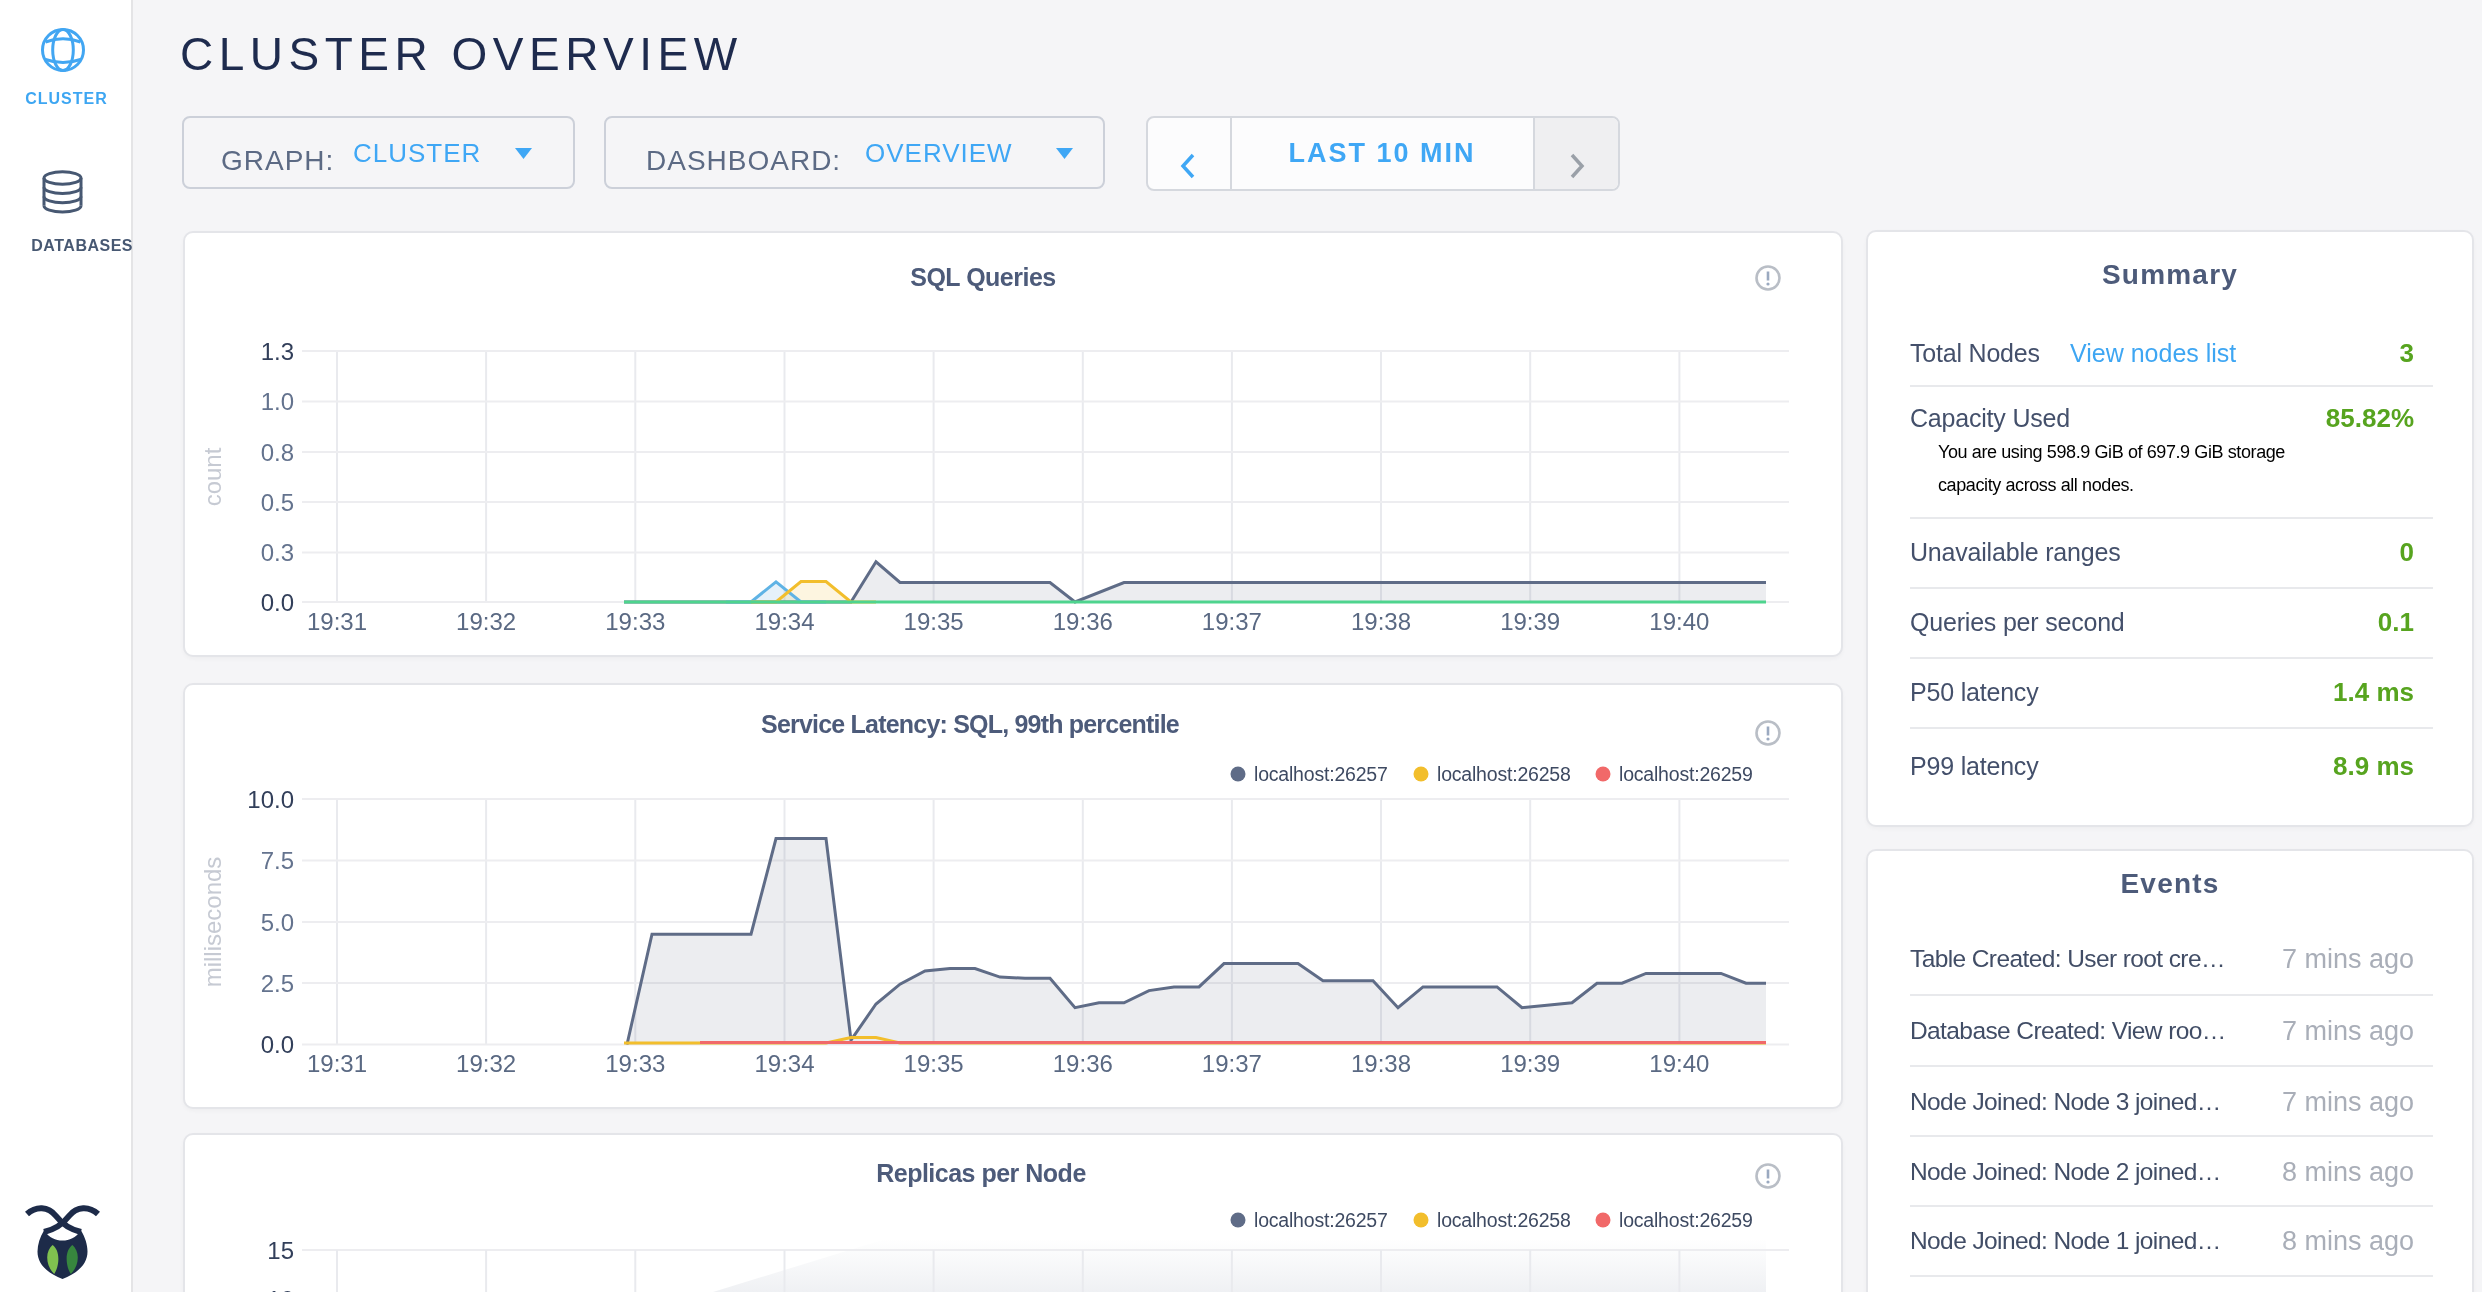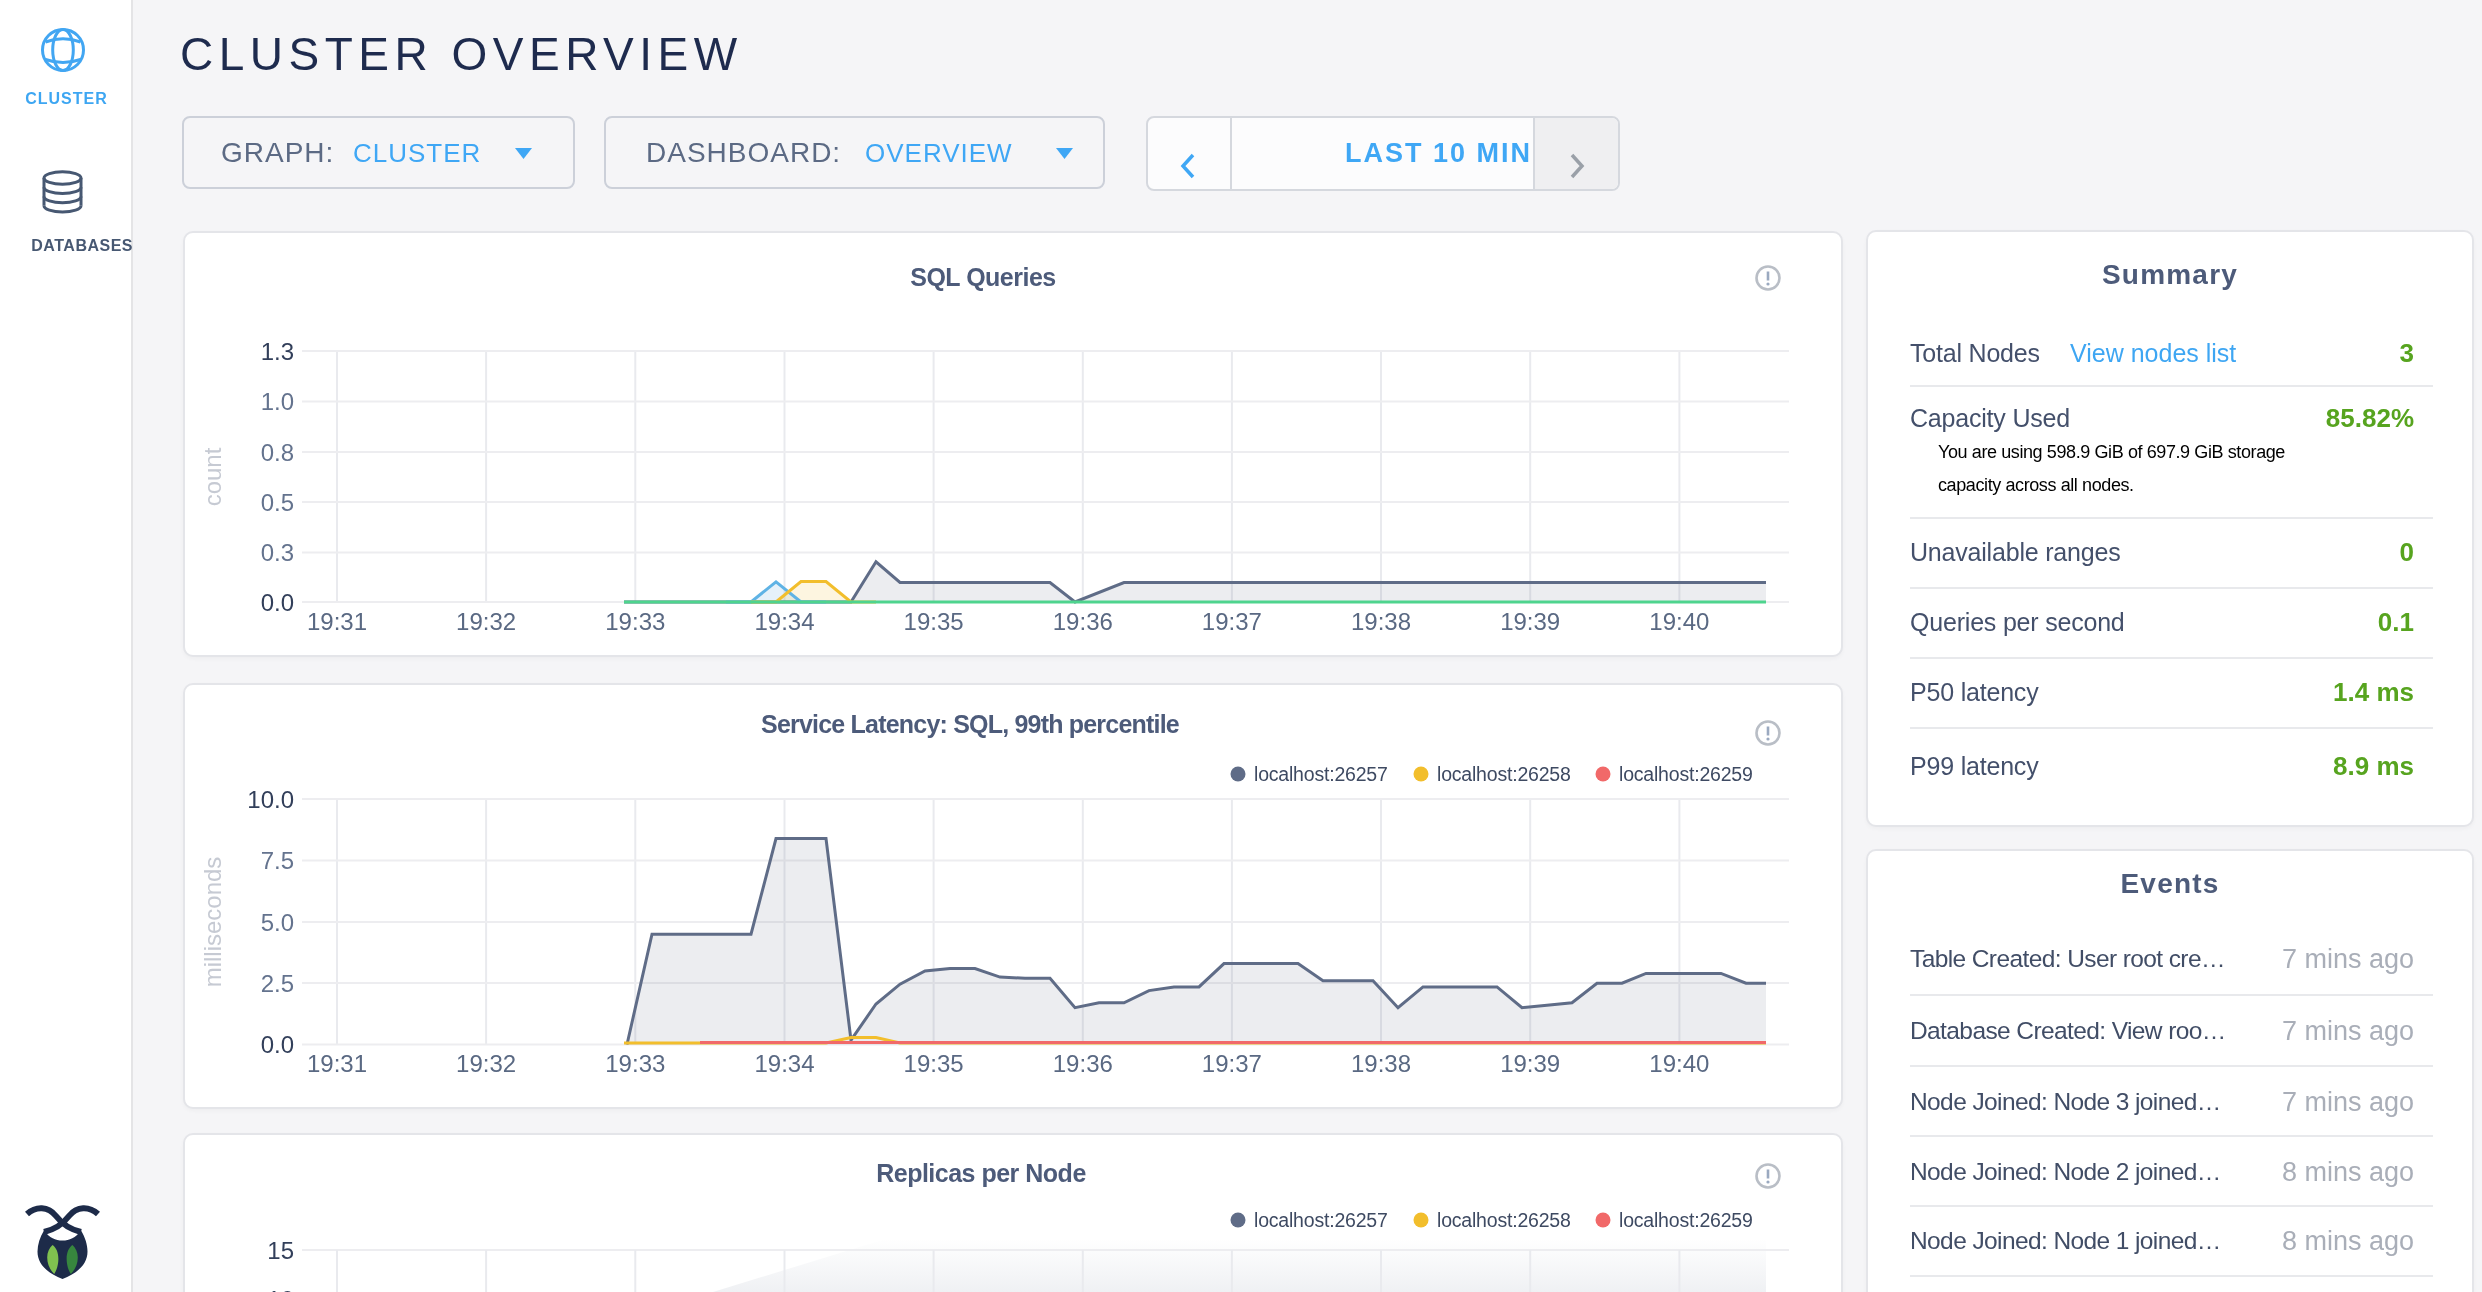--- a/index.html
+++ b/index.html
@@ -8,21 +8,21 @@
 svg.abs { transform:none; }
 .card { position:absolute; background:#fff; border:2px solid #e4e5e9; border-radius:10px;
   box-shadow:0 2px 4px rgba(0,0,0,0.03); }
 .ctitle { font-size:28px; font-weight:bold; color:#4d5b7a; text-align:center; letter-spacing:1.2px; }
 .slab { font-size:25px; color:#44506b; letter-spacing:-0.2px; }
 .slink { font-size:25px; color:#3ea6f3;margin-left:14px; }
 .sval { font-size:26px; font-weight:bold; color:#57a41f; }
 .sgray { font-size:18px; color:#000000; letter-spacing:-0.4px;margin-left:28px; }
 .erow { font-size:24.5px; color:#414d66; letter-spacing:-0.6px; }
 .etime { font-size:27px; color:#a9aeb8; }
-.ddlab { font-size:28px; color:#5c6a84; letter-spacing:1px; }
+.ddlab { font-size:28px; color:#5c6a84; letter-spacing:1px;margin-top:8px; }
 .ddval { font-size:26px; color:#3fa7f5; letter-spacing:1px; }
 </style></head>
 <body>
 <div style="position:absolute;left:0;top:0;width:133px;height:1292px;background:#fff;border-right:2px solid #e4e4e6"></div>
 <svg class="abs" style="left:40px;top:27px" width="46" height="46" viewBox="0 0 46 46">
 <g fill="none" stroke="#42a6f2" stroke-width="3">
 <circle cx="23" cy="23" r="20.5"></circle>
 <ellipse cx="23" cy="23" rx="10.3" ry="20.5"></ellipse>
 <path d="M5.5 15 Q 23 8.5 40.5 15"></path>
 <path d="M5.5 32.5 Q 23 38.5 40.5 32.5"></path>
@@ -65,21 +65,21 @@
     <polygon points="0,0 17,0 8.5,11" fill="#3fa7f5"></polygon>
   </svg>
 
 <div style="position:absolute;left:1146px;top:116px;width:474px;height:75px;border:2px solid #d5d8de;border-radius:8px;background:#fcfcfd"></div>
 <div style="position:absolute;left:1533px;top:118px;width:85px;height:71px;background:#efeff1;border-radius:0 6px 6px 0"></div>
 <div style="position:absolute;left:1230px;top:116px;width:2px;height:75px;background:#d5d8de"></div>
 <div style="position:absolute;left:1533px;top:116px;width:2px;height:75px;background:#d5d8de"></div>
 <svg class="abs" style="left:1180px;top:153px" width="15" height="26" viewBox="0 0 15 26">
     <polyline points="13,2 3,13 13,24" fill="none" stroke="#3fa7f5" stroke-width="3.5"></polyline>
   </svg>
-<div class="abs" style="left:1232px;top:153px;width:300px;text-align:right;font-size:27px;font-weight:bold;letter-spacing:2px;color:#3fa7f5">LAST 10 MIN</div>
+<div class="abs" style="left:1232px;top:153px;width:300px;text-align:center;font-size:27px;font-weight:bold;letter-spacing:2px;color:#3fa7f5">LAST 10 MIN</div>
 <svg class="abs" style="left:1570px;top:153px" width="15" height="26" viewBox="0 0 15 26">
     <polyline points="2,2 12,13 2,24" fill="none" stroke="#9aa0a8" stroke-width="3.5"></polyline>
   </svg>
 
 <div class="card" style="left:183px;top:231px;width:1660px;height:426px"></div>
 <div class="card" style="left:183px;top:683px;width:1660px;height:426px"></div>
 <div class="card" style="left:183px;top:1133px;width:1660px;height:200px;border-radius:10px 10px 0 0"></div>
 <svg class="abs" style="left:183px;top:231px" width="1660" height="426" viewBox="183 231 1660 426" font-family="Liberation Sans, sans-serif">
 <line x1="337.0" y1="351" x2="337.0" y2="602" stroke="#e9eaee" stroke-width="2"></line>
     <line x1="486.1" y1="351" x2="486.1" y2="602" stroke="#e9eaee" stroke-width="2"></line>

